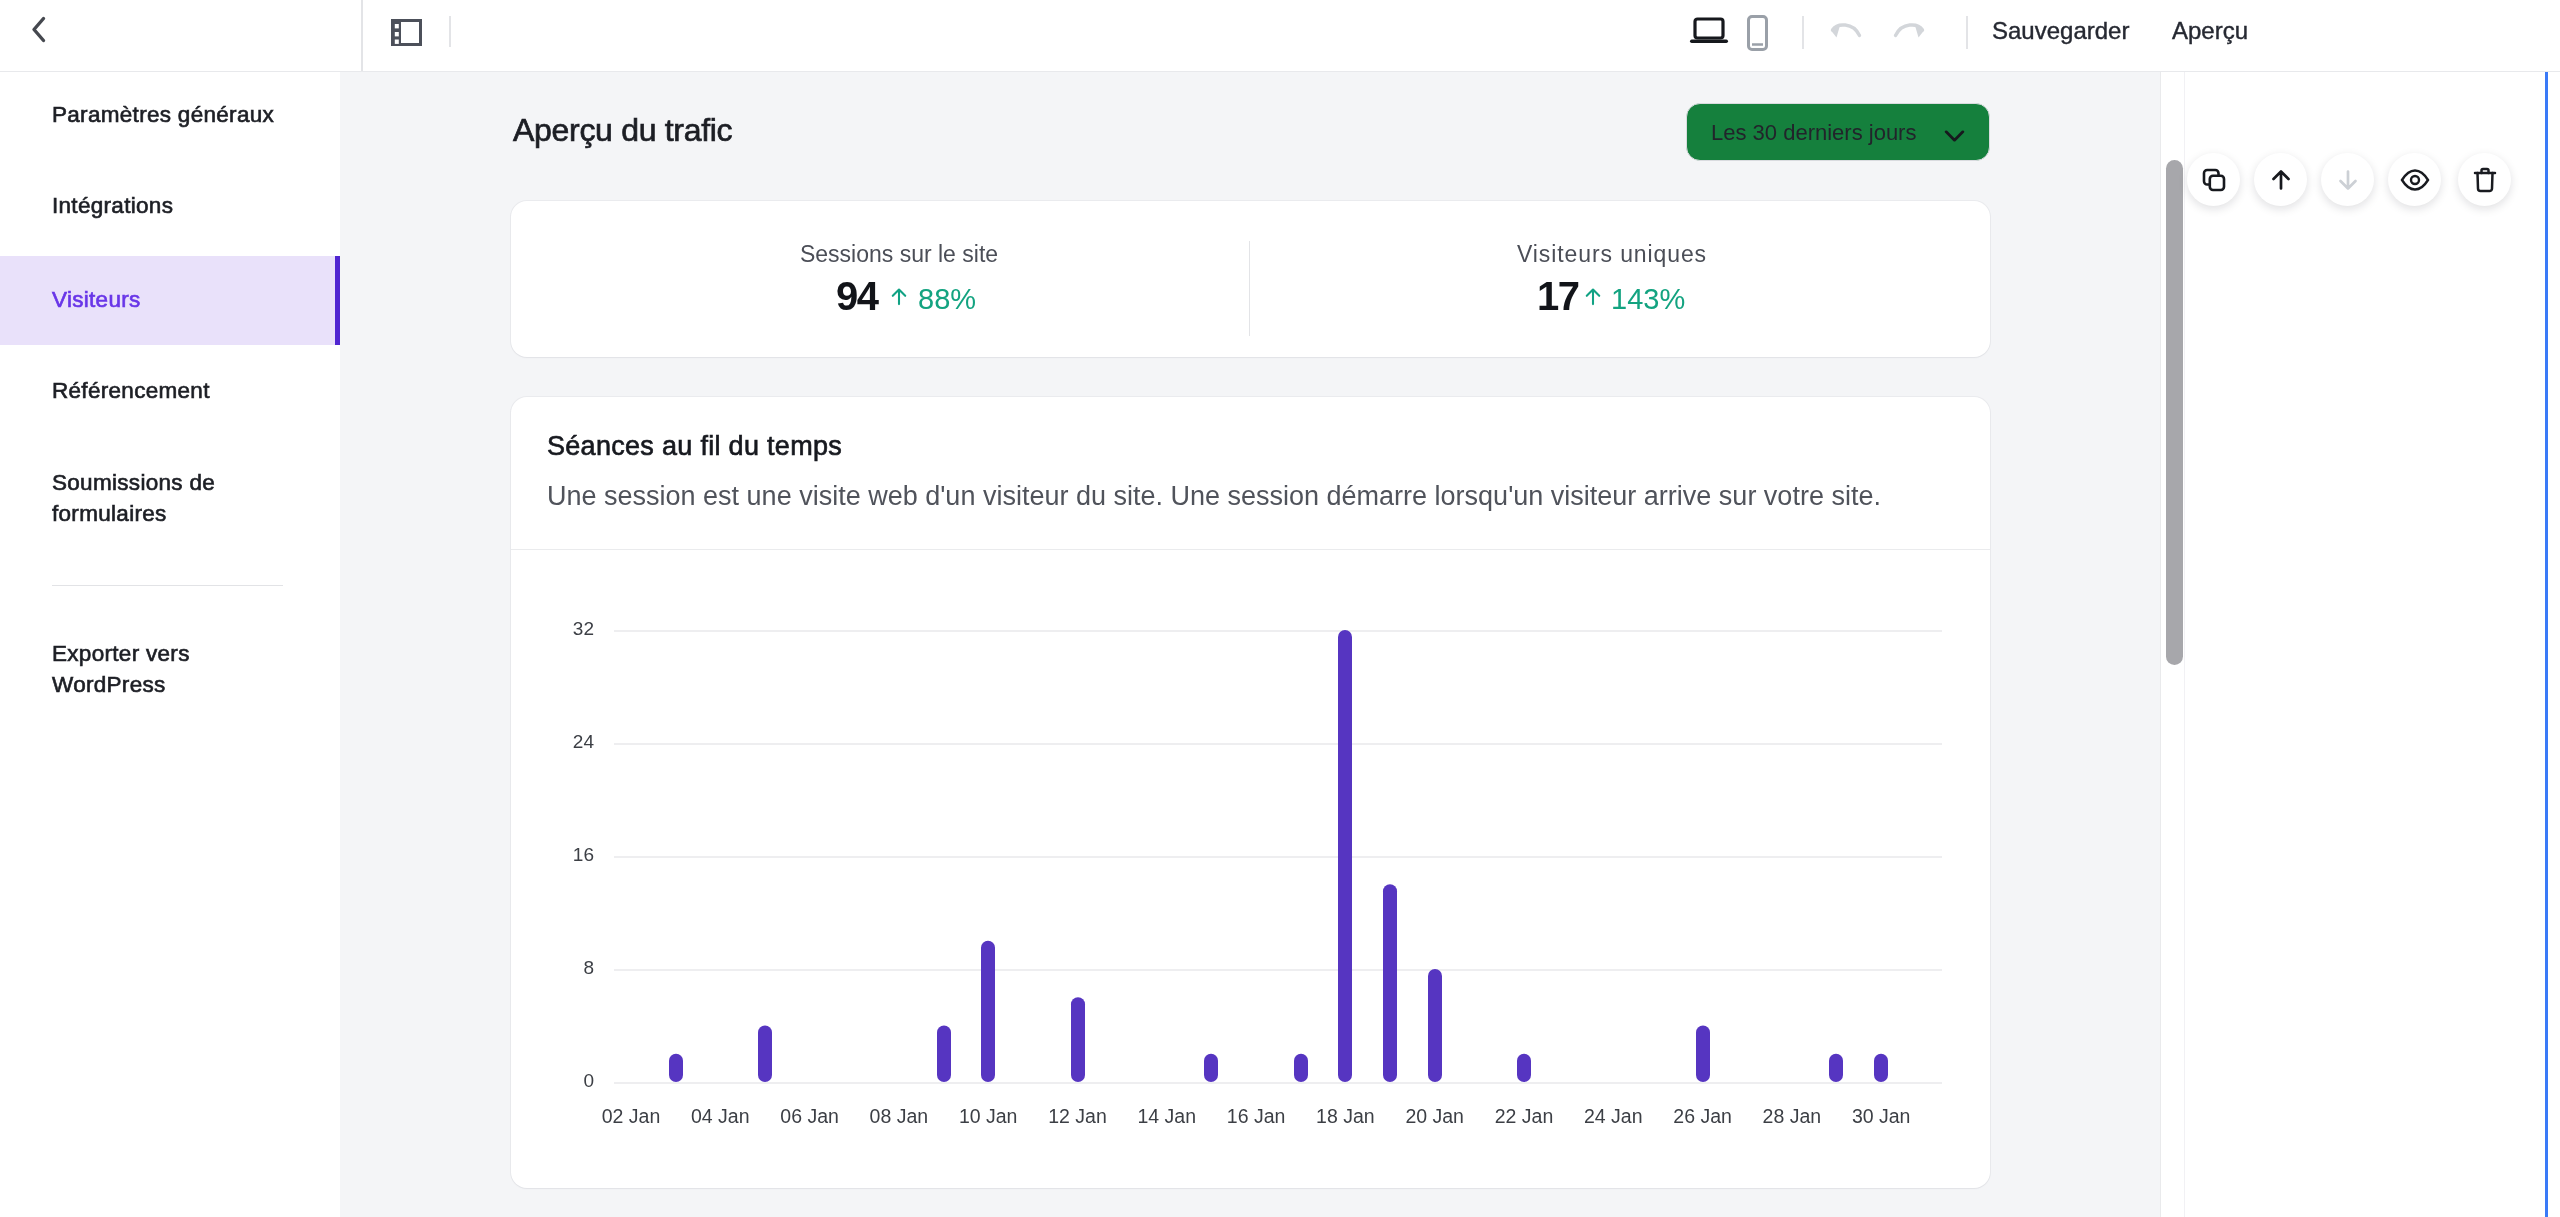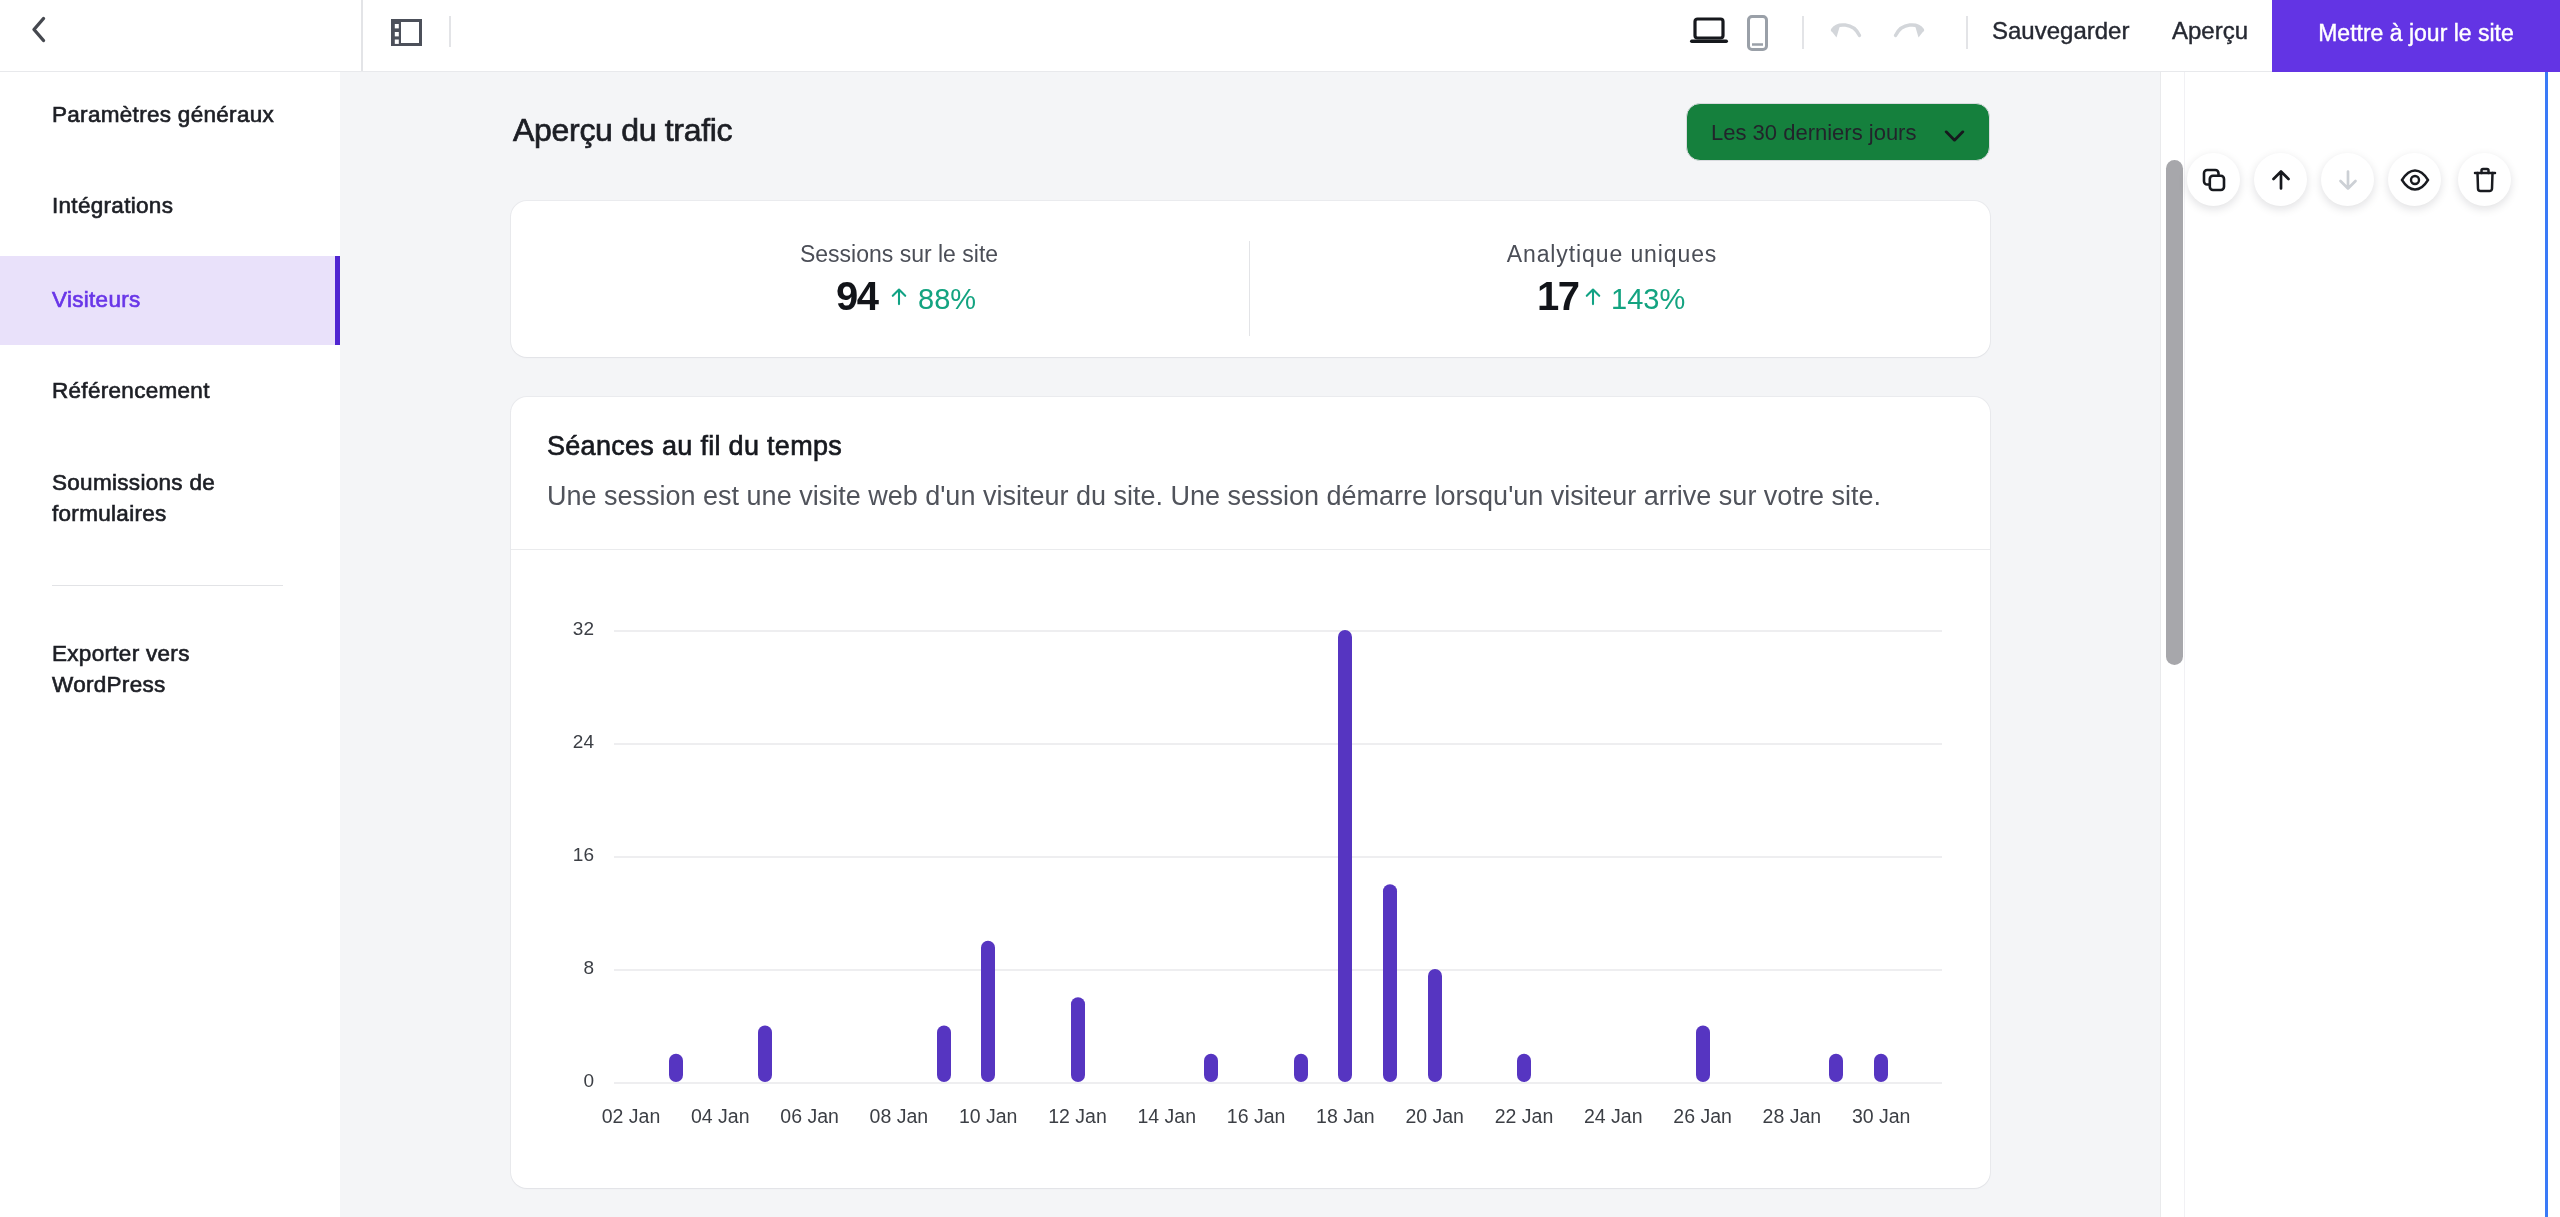--- a/index.html
+++ b/index.html
@@ -76,23 +76,20 @@
     <path d="M11 4.5 L2 9.5 L7.5 16.5 Z" fill="#d3d6da"></path>
   </svg>
 
   <svg class="abs" style="left:1893px; top:21px;" width="33" height="18" viewBox="0 0 33 18">
     <path d="M29.5 9 C25 2 9 1 2.5 14.5" fill="none" stroke="#d3d6da" stroke-width="3.4" stroke-linecap="round"></path>
     <path d="M22 4.5 L31 9.5 L25.5 16.5 Z" fill="#d3d6da"></path>
   </svg>
   <div class="tb-div" style="left:1966px; top:16px; height:33px;"></div>
   <div class="tb-text" style="left:1992px;">Sauvegarder</div>
   <div class="tb-text" style="left:2172px;">Aperçu</div>
-  <div class="abs" style="left:2272px; top:0; width:288px; height:72px; background:#6334e4;">
-    <div style="position:absolute; left:50%; top:20px; transform:translateX(-50%); white-space:nowrap; font-size:23px; color:#fff; font-weight:400; -webkit-text-stroke:0.4px currentColor;">Mettre à jour le site</div>
-  </div>
 </div>
 
 <div class="sidebar">
   <div class="active-row">
       <div class="active-bar"></div>
     </div>
   <div class="menu-item" style="top:27px;">Paramètres généraux</div>
   <div class="menu-item" style="top:118px;text-align:center;">Intégrations</div>
   <div class="menu-item" style="top:212px; color:#6936e8;">Visiteurs</div>
   <div class="menu-item" style="top:303px;">Référencement</div>
@@ -111,21 +108,21 @@
   </div>
 
   <div class="card stats">
     <div class="stat-div"></div>
     <div class="stat-label" style="left:188px;">Sessions sur le site</div>
     <div class="stat-num" style="left:325px;">94</div>
     <svg class="abs" style="left:379px; top:86px;" width="18" height="19" viewBox="0 0 26 26">
       <path d="M13 24 L13 4 M4 12 L13 3 L22 12" fill="none" stroke="#11A284" stroke-width="3" stroke-linecap="round" stroke-linejoin="round"></path>
     </svg>
     <div class="stat-pct" style="left:407px;">88%</div>
-    <div class="stat-label" style="left:901px; letter-spacing:0.9px;">Analytique uniques</div>
+    <div class="stat-label" style="left:901px; letter-spacing:0.9px;">Visiteurs uniques</div>
     <div class="stat-num" style="left:1026px;">17</div>
     <svg class="abs" style="left:1073px; top:86px;" width="18" height="19" viewBox="0 0 26 26">
       <path d="M13 24 L13 4 M4 12 L13 3 L22 12" fill="none" stroke="#11A284" stroke-width="3" stroke-linecap="round" stroke-linejoin="round"></path>
     </svg>
     <div class="stat-pct" style="left:1100px;">143%</div>
   </div>
 
   <div class="card chartcard">
     <div class="chart-title">Séances au fil du temps</div>
     <div class="chart-desc">Une session est une visite web d'un visiteur du site. Une session démarre lorsqu'un visiteur arrive sur votre site.</div>

